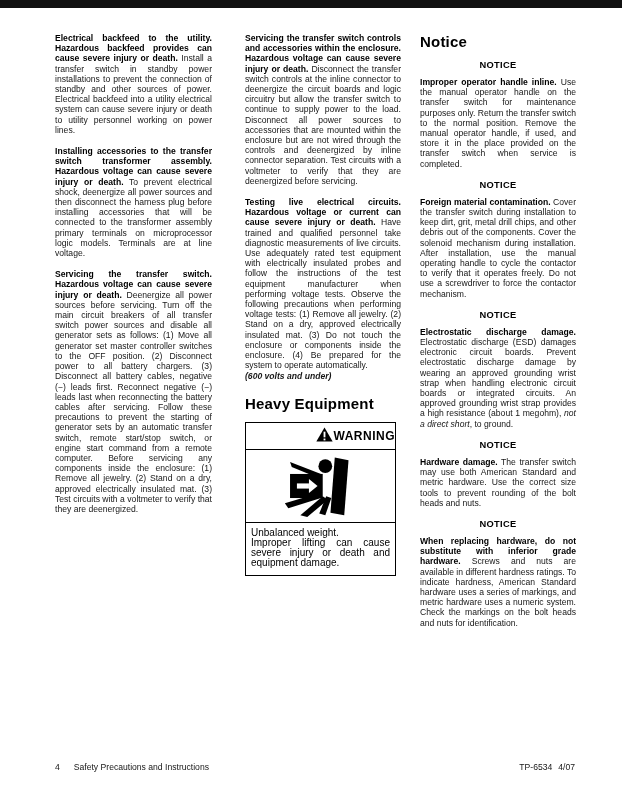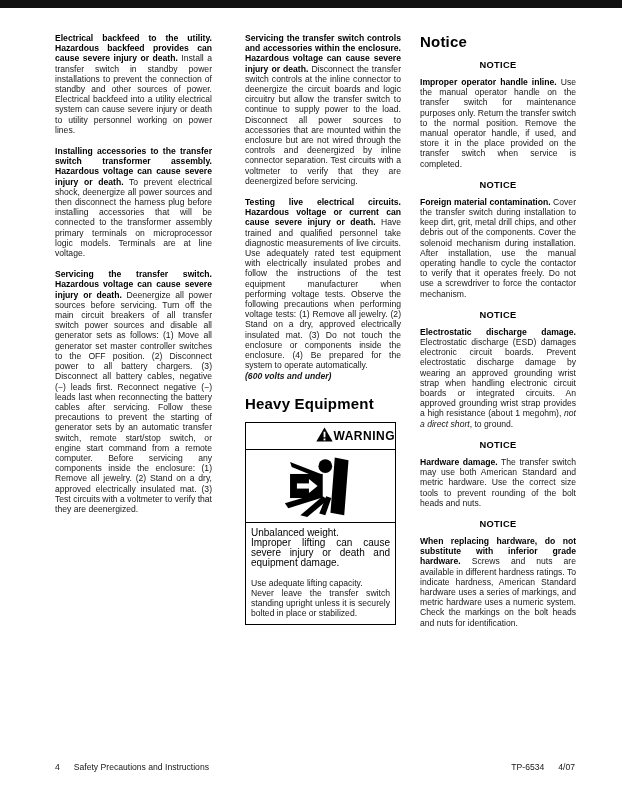--- a/index.html
+++ b/index.html
@@ -39,21 +39,21 @@
   }
   .warning-text{padding:5px 5px 6px 5px;}
   .warning-text .w-bold{font-size:10px;line-height:10.2px;font-weight:normal;color:#000;text-align:justify;}
   .warning-text .w-body{font-size:8.6px;line-height:10.2px;text-align:justify;margin-top:9px;}
   .footer{
     position:absolute;top:762px;left:55px;width:520px;
     font-size:8.6px;color:#161616;display:flex;align-items:baseline;
   }
   .footer .pg{margin-right:14px;}
   .footer .spacer{flex:1;}
-  .footer .doc{margin-right:14px;}
+  .footer .doc{margin-right:6px;}
 </style>
 </head>
 <body>
 
 <div class="page">
   <div class="top-bar"></div>
 
   <div class="col col1">
     <p class="para"><b>Electrical backfeed to the utility. Hazardous backfeed provides can cause severe injury or death.</b> <span>Install a transfer switch in standby power installations to prevent the connection of standby and other sources of power. Electrical backfeed into a utility electrical system can cause severe injury or death to utility personnel working on power lines.</span></p>
     <p class="para"><b>Installing accessories to the transfer switch transformer assembly. Hazardous voltage can cause severe injury or death.</b> <span>To prevent electrical shock, deenergize all power sources and then disconnect the harness plug before installing accessories that will be connected to the transformer assembly primary terminals on microprocessor logic models. Terminals are at line voltage.</span></p>
@@ -92,22 +92,20 @@
 
           <rect x="14" y="22" width="38" height="28" fill="#000"></rect>
 
           <rect x="22" y="33" width="14" height="6" fill="#fff"></rect>
           <polygon points="36,28 46,36 36,44" fill="#fff"></polygon>
         </svg>
       </div>
       <div class="warning-text">
         <div class="w-bold">Unbalanced weight.</div>
         <div class="w-bold">Improper lifting can cause severe injury or death and equipment damage.</div>
-        <div class="w-body"><span>Use adequate lifting capacity.</span><br>
-        <span>Never leave the transfer switch standing upright unless it is securely bolted in place or stabilized.</span></div>
       </div>
     </div>
   </div>
 
   <div class="col col3">
     <h2 class="section-heading">Notice</h2>
 
     <div class="notice-header">NOTICE</div>
     <p class="para"><b>Improper operator handle inline.</b> <span>Use the manual operator handle on the transfer switch for maintenance purposes only. Return the transfer switch to the normal position. Remove the manual operator handle, if used, and store it in the place provided on the transfer switch when service is completed.</span></p>
 

